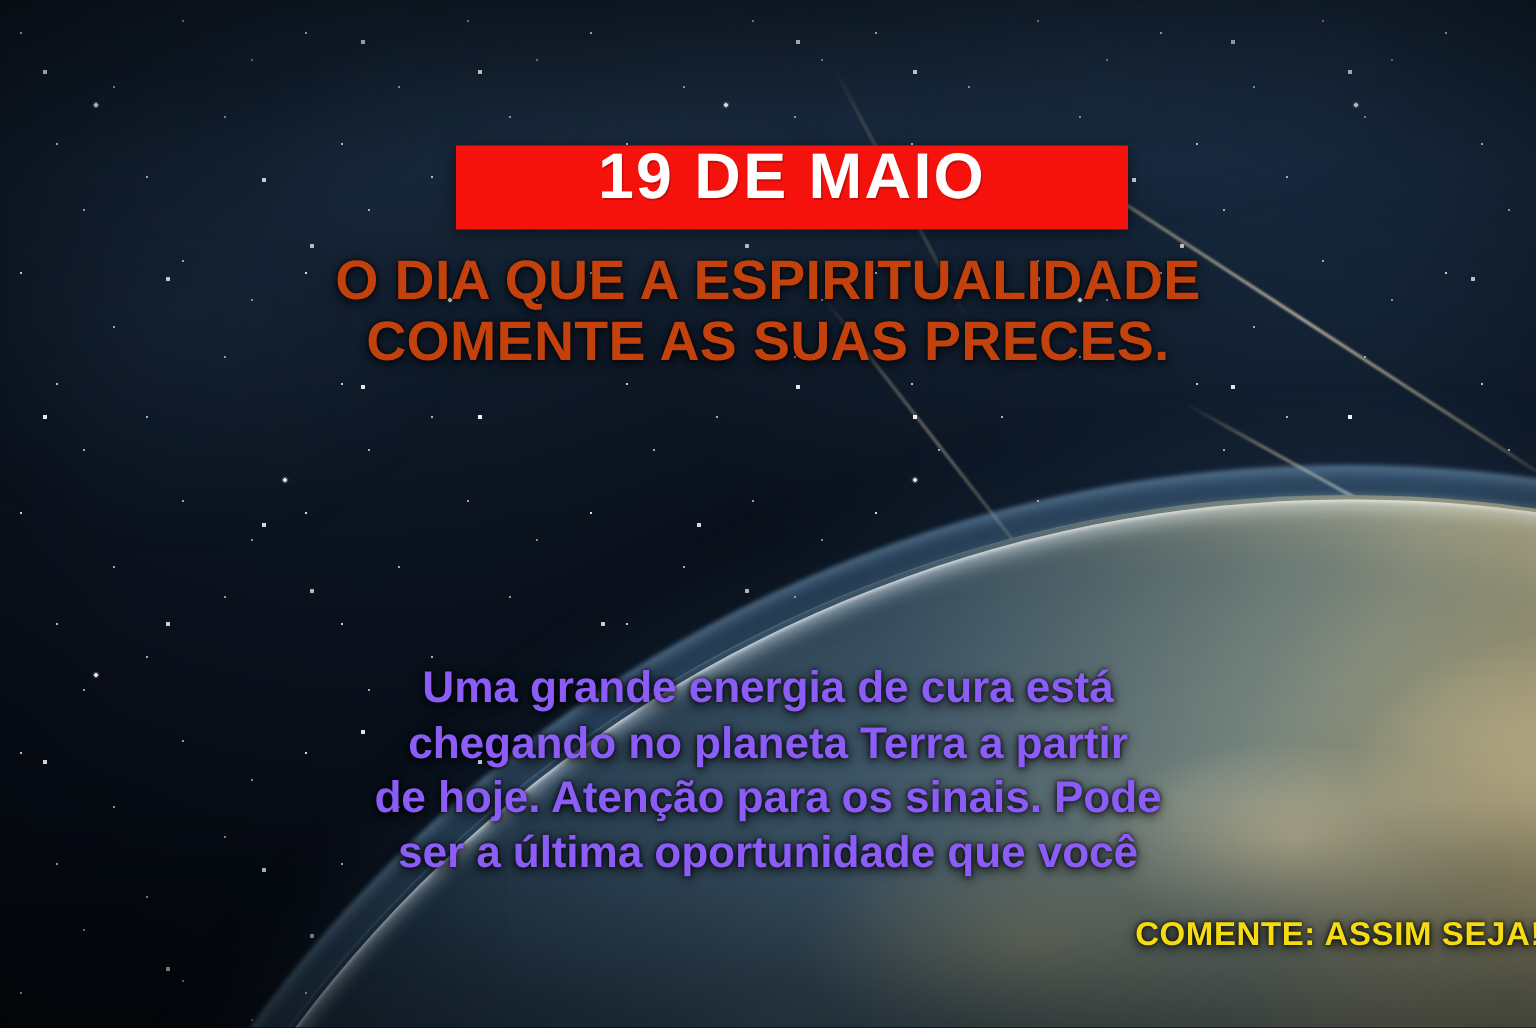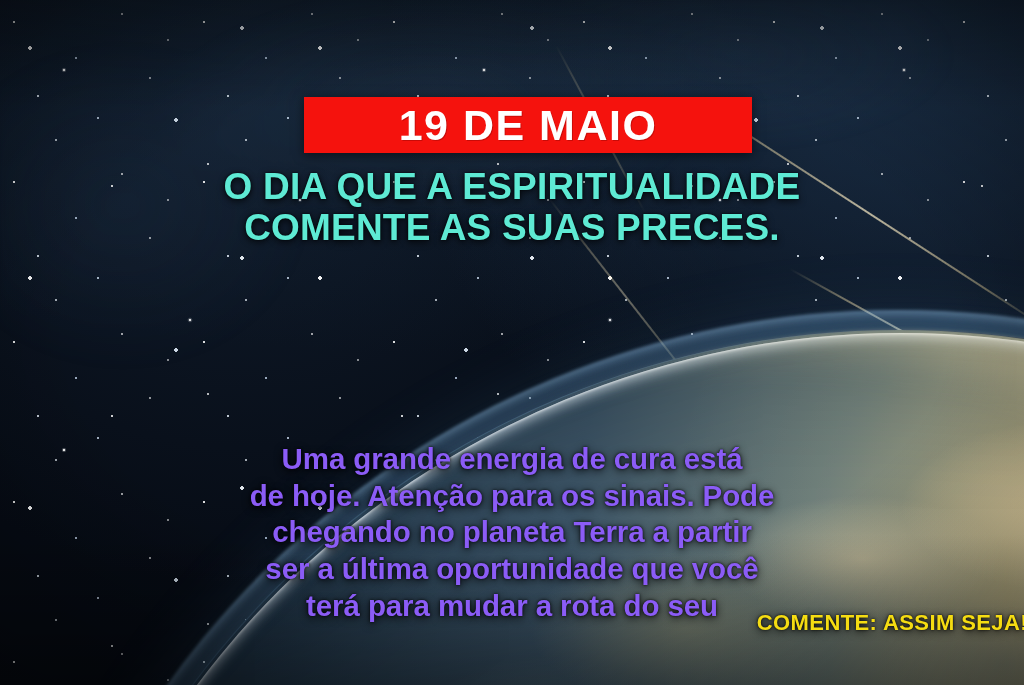--- a/index.html
+++ b/index.html
@@ -184,41 +184,40 @@
   }
 
   .date-banner {
     position: absolute;
     left: 304px;
     top: 97px;
     width: 448px;
     height: 56px;
     background: #f5120d;
     display: flex;
-    align-items: center;
     justify-content: center;
     box-shadow: 0 2px 10px rgba(0,0,0,.55);
   }
   .date-banner-text {
     color: #ffffff;
     font-size: 43px;
     font-weight: bold;
     letter-spacing: 1.5px;
     line-height: 1;
     white-space: nowrap;
     text-shadow: 1px 1px 0 rgba(120,0,0,.35);
   }
 
   .headline {
     position: absolute;
     top: 166px;
     left: 0;
     width: 100%;
     text-align: center;
-    color: #5eead4;
+    color: #c2410c;
     font-size: 37px;
     font-weight: bold;
     line-height: 1.12;
     letter-spacing: .2px;
     text-shadow: 0 2px 7px rgba(0,0,0,.85), 0 0 2px rgba(0,0,0,.9);
     padding: 0 60px;
     box-sizing: border-box;
   }
   .headline-line { display: block; }
 
@@ -282,24 +281,23 @@
       <span class="date-banner-text">19 DE MAIO</span>
     </div>
 
     <div class="headline">
       <span class="headline-line">O DIA QUE A ESPIRITUALIDADE</span>
       <span class="headline-line">COMENTE AS SUAS PRECES.</span>
     </div>
 
     <div class="body-copy">
       <span class="body-line">Uma grande energia de cura está</span>
+      <span class="body-line">chegando no planeta Terra a partir</span>
       <span class="body-line">de hoje. Atenção para os sinais. Pode</span>
-      <span class="body-line">chegando no planeta Terra a partir</span>
       <span class="body-line">ser a última oportunidade que você</span>
-      <span class="body-line">terá para mudar a rota do seu</span>
     </div>
 
     <div class="cta">
       <span>COMENTE: ASSIM SEJA!</span>
     </div>
 
   </div>
 </div>
 
 </body></html>

